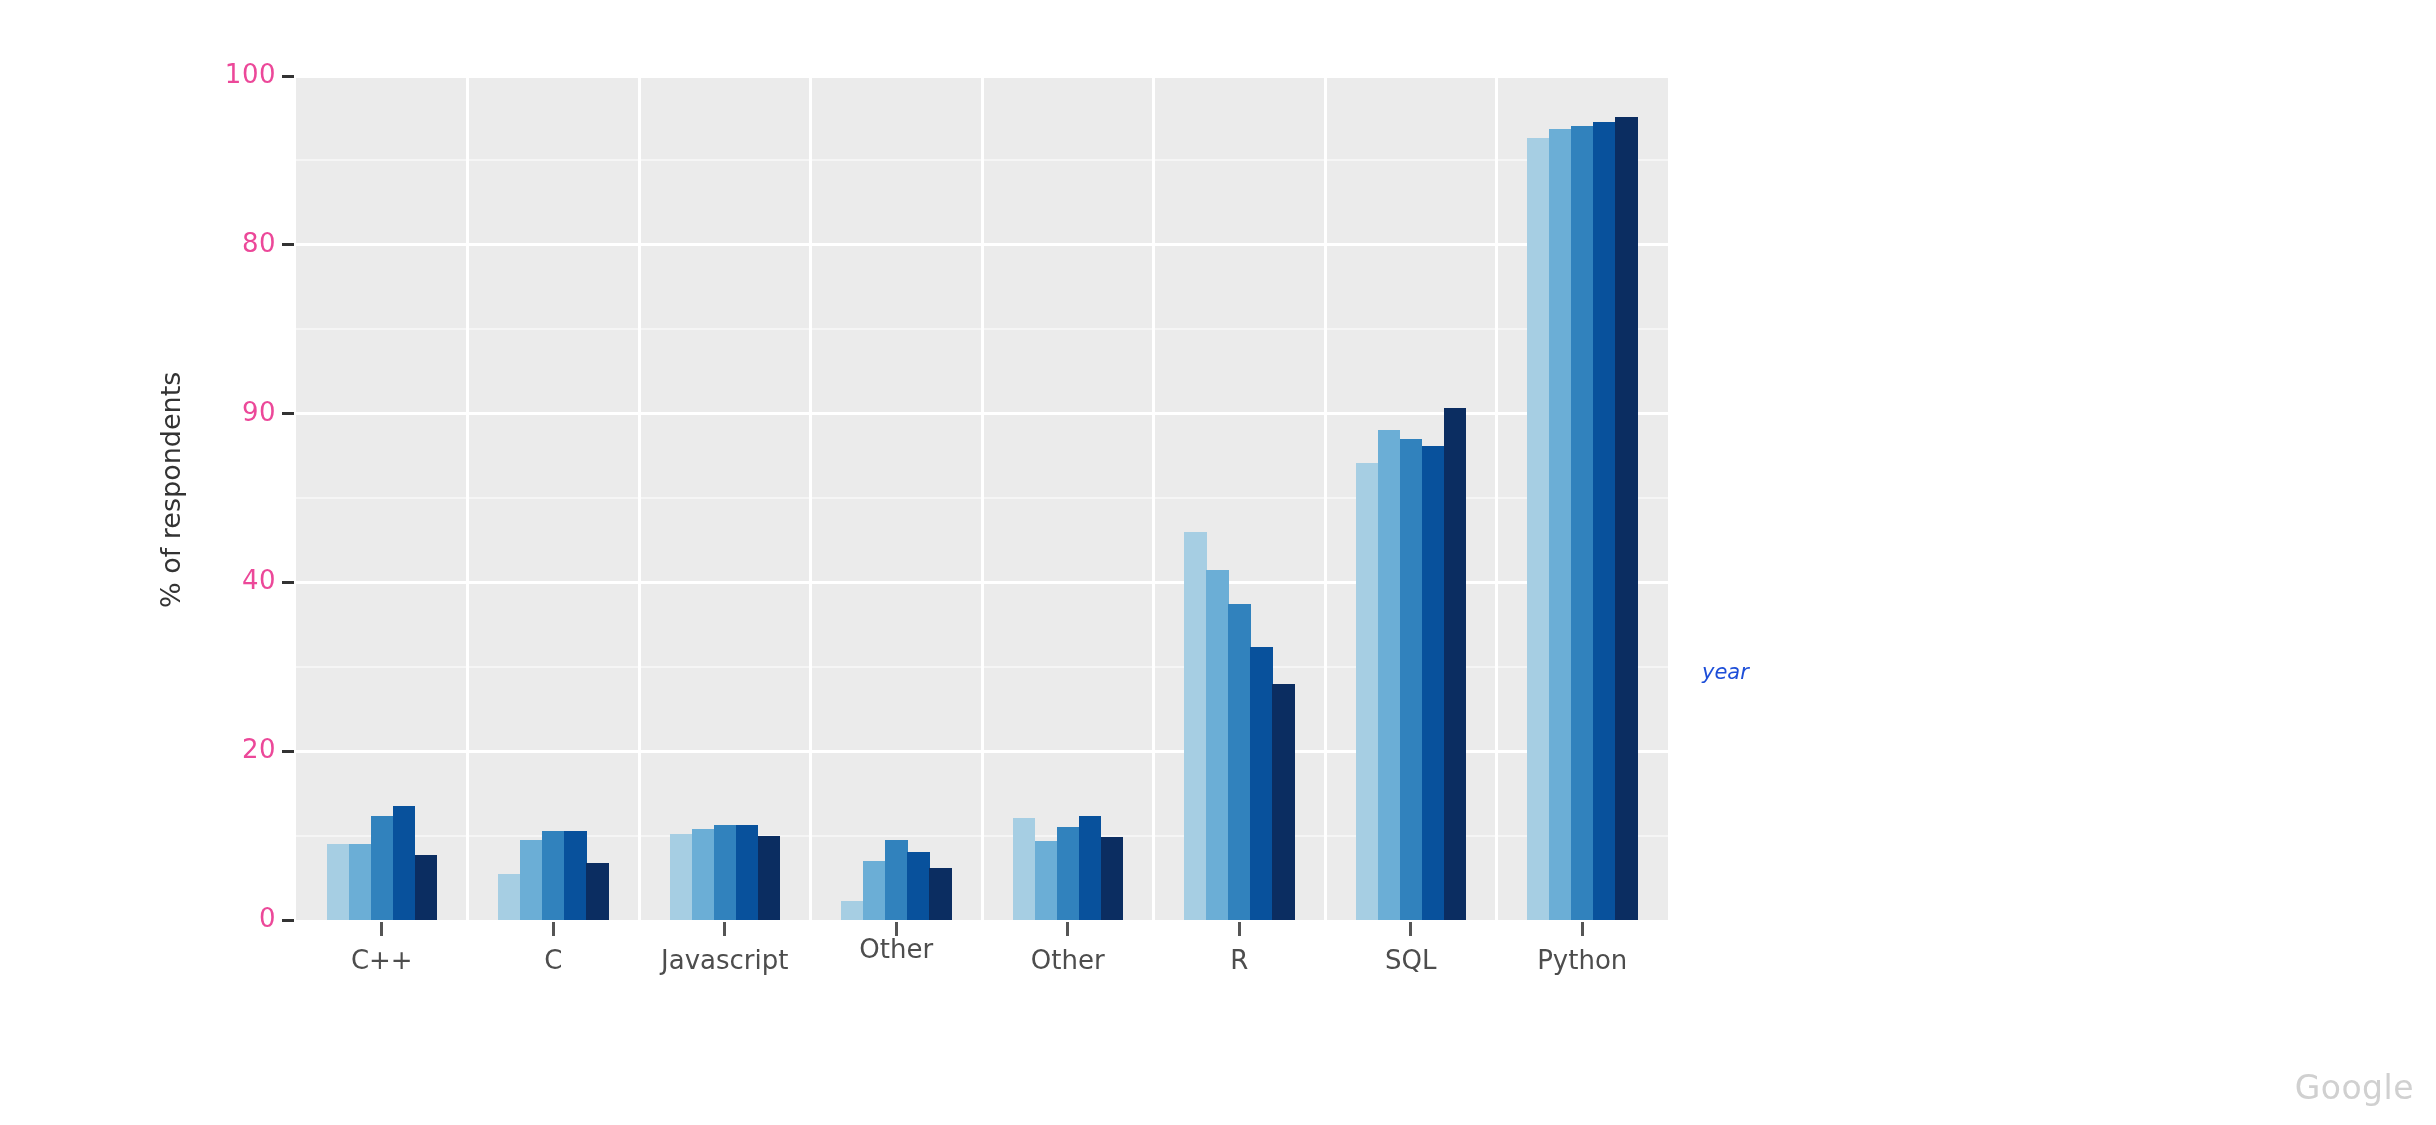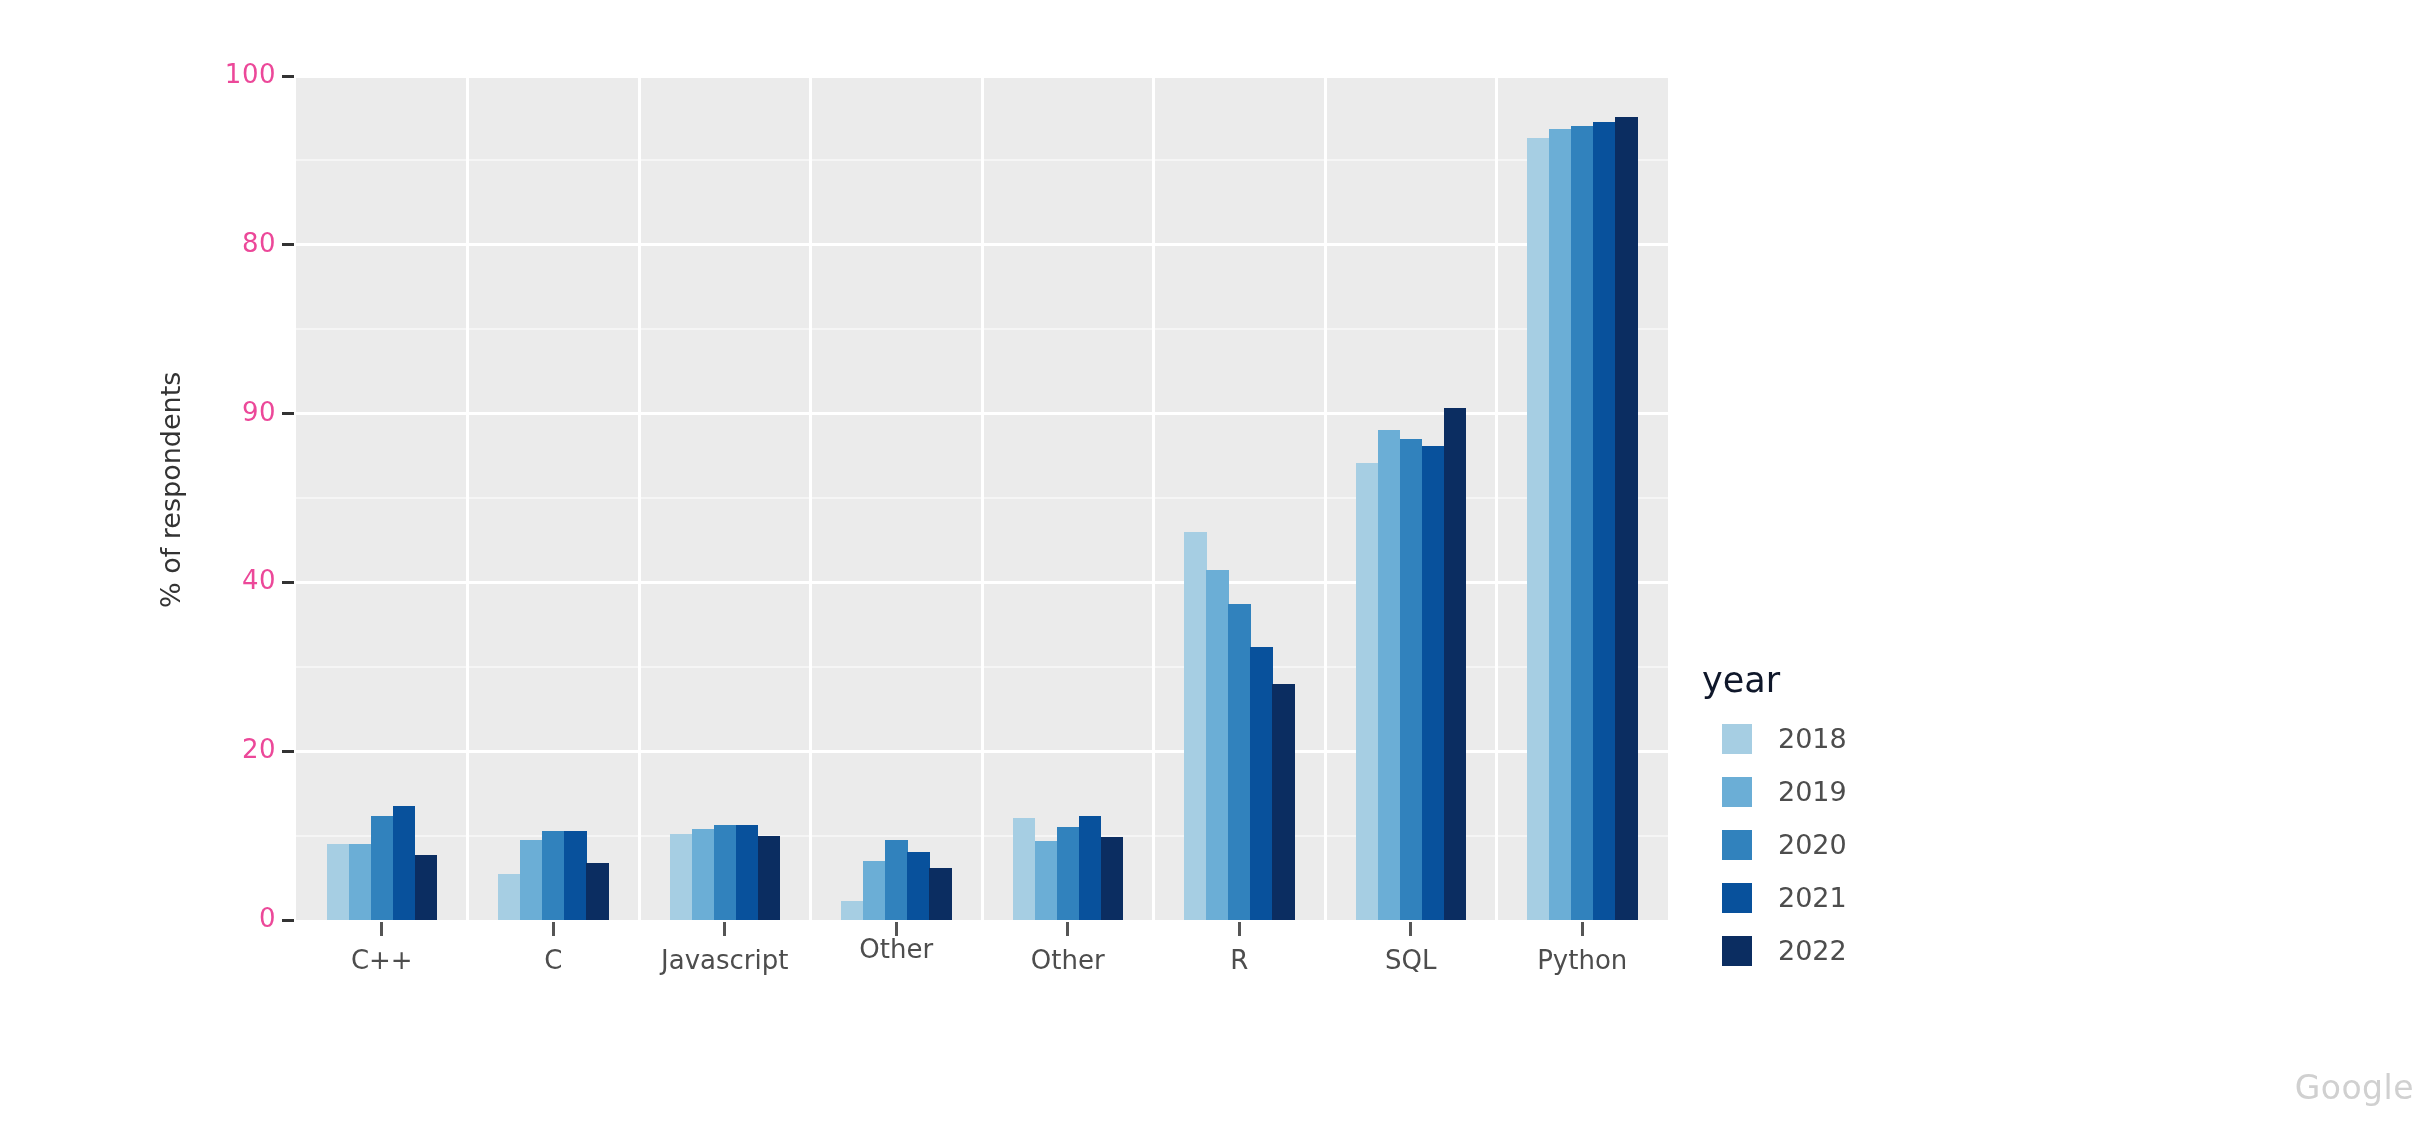--- a/index.html
+++ b/index.html
@@ -47,21 +47,21 @@
     position:absolute;
     font-size:26px;
     color:#4d4d4d;
     text-align:center;
     white-space:nowrap;
     transform:translateX(-50%);
   }
 
   
   #legend{position:absolute;left:1700px;top:660px;}
-  #legend-title{font-size:35px;color:#0f172a;margin:0 0 12px 2px;}
+  #legend-title{font-size:21px;color:#1d4ed8;margin:0 0 12px 2px;font-style:italic;}
   .legend-row{display:flex;align-items:center;height:53px;}
   .legend-swatch{width:30px;height:30px;margin-left:22px;margin-right:26px;flex:0 0 auto;}
   .legend-label{font-size:27px;color:#4d4d4d;}
 
   
   #watermark{
     position:absolute;right:22px;bottom:18px;
     font-size:33px;color:#d0d0d0;letter-spacing:.5px;
   }
 </style>
@@ -183,39 +183,17 @@
       <div class="xtick-mark" style="left: 1237.75px; top: 922px;"></div>
       <div class="xtick-label" style="left: 1239.25px; top: 945px;">R</div>
       <div class="xtick-mark" style="left: 1409.25px; top: 922px;"></div>
       <div class="xtick-label" style="left: 1410.75px; top: 945px;">SQL</div>
       <div class="xtick-mark" style="left: 1580.75px; top: 922px;"></div>
       <div class="xtick-label" style="left: 1582.25px; top: 945px;">Python</div>
     </div>
 
   <div id="legend">
     <div id="legend-title">year</div>
-    <div id="legend-rows">
-        <div class="legend-row">
-          <span class="legend-swatch" style="background: rgb(166, 206, 227);"></span>
-          <span class="legend-label">2018</span>
-        </div>
-        <div class="legend-row">
-          <span class="legend-swatch" style="background: rgb(107, 174, 214);"></span>
-          <span class="legend-label">2019</span>
-        </div>
-        <div class="legend-row">
-          <span class="legend-swatch" style="background: rgb(49, 130, 189);"></span>
-          <span class="legend-label">2020</span>
-        </div>
-        <div class="legend-row">
-          <span class="legend-swatch" style="background: rgb(8, 81, 156);"></span>
-          <span class="legend-label">2021</span>
-        </div>
-        <div class="legend-row">
-          <span class="legend-swatch" style="background: rgb(11, 45, 97);"></span>
-          <span class="legend-label">2022</span>
-        </div>
-      </div>
   </div>
 
   <div id="watermark">Google</div>
 
 </div>
 
 </body></html>

